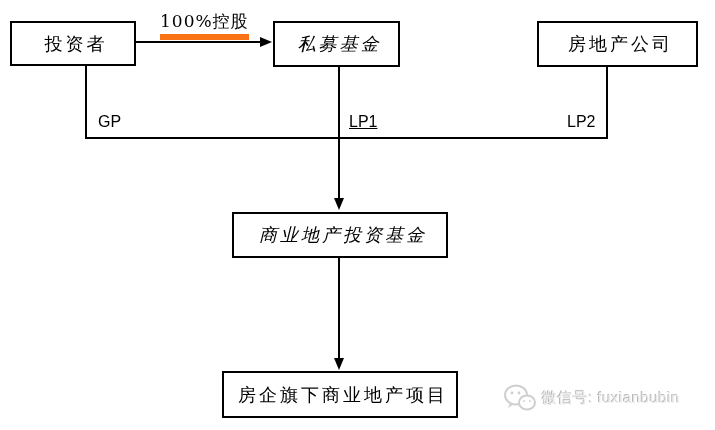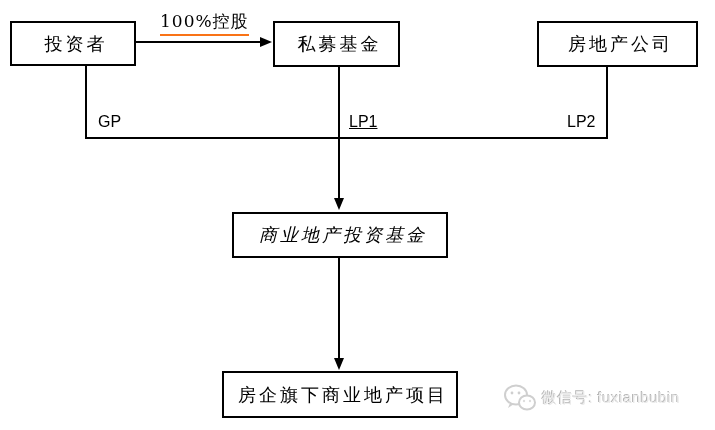--- a/index.html
+++ b/index.html
@@ -19,21 +19,21 @@
     display: flex;
     align-items: center;
     justify-content: center;
     font-size: 18px;
     color: #000000;
     letter-spacing: 3px;
     padding-left: 6px;
     white-space: nowrap;
   }
   .node-investor      { left: 10px;  top: 21px;  width: 126px; height: 45px; }
-  .node-private-fund  { left: 273px; top: 21px;  width: 127px; height: 46px; }
+  .node-private-fund  { left: 273px; top: 21px;  width: 127px; height: 46px; font-style: italic; }
   .node-realestate    { left: 537px; top: 21px;  width: 161px; height: 46px; }
   .node-fund          { left: 232px; top: 212px; width: 216px; height: 46px; font-style: italic; }
   .node-project       { left: 222px; top: 371px; width: 236px; height: 47px; text-align: right; }
 
   .line { position: absolute; background: #000000; }
   .hline-arrow1  { left: 136px; top: 41px;  width: 125px; height: 2px; }
   .vline-gp      { left: 85px;  top: 66px;  width: 2px;  height: 73px; }
   .vline-lp1     { left: 338px; top: 67px;  width: 2px;  height: 132px; }
   .vline-lp2     { left: 606px; top: 67px;  width: 2px;  height: 72px; }
   .hline-bus     { left: 85px;  top: 137px; width: 523px; height: 2px; }
@@ -63,21 +63,21 @@
     position: absolute;
     font-family: "Liberation Sans", sans-serif;
     font-size: 16px;
     color: #000000;
     white-space: nowrap;
   }
   .label-holding {
     top: 10px; left: 160px;
     font-family: "DejaVu Serif", serif;
     font-size: 17px;
-    border-bottom: 2px solid #f97316;
+    border-bottom: 6px solid #f97316;
     padding-bottom: 1px;
     letter-spacing: 1px;
   }
   .label-gp  { left: 98px;  top: 113px; }
   .label-lp1 { left: 349px; top: 113px; text-decoration: underline; }
   .label-lp2 { left: 567px; top: 113px; }
 
   .watermark {
     position: absolute;
     left: 504px; top: 384px;

